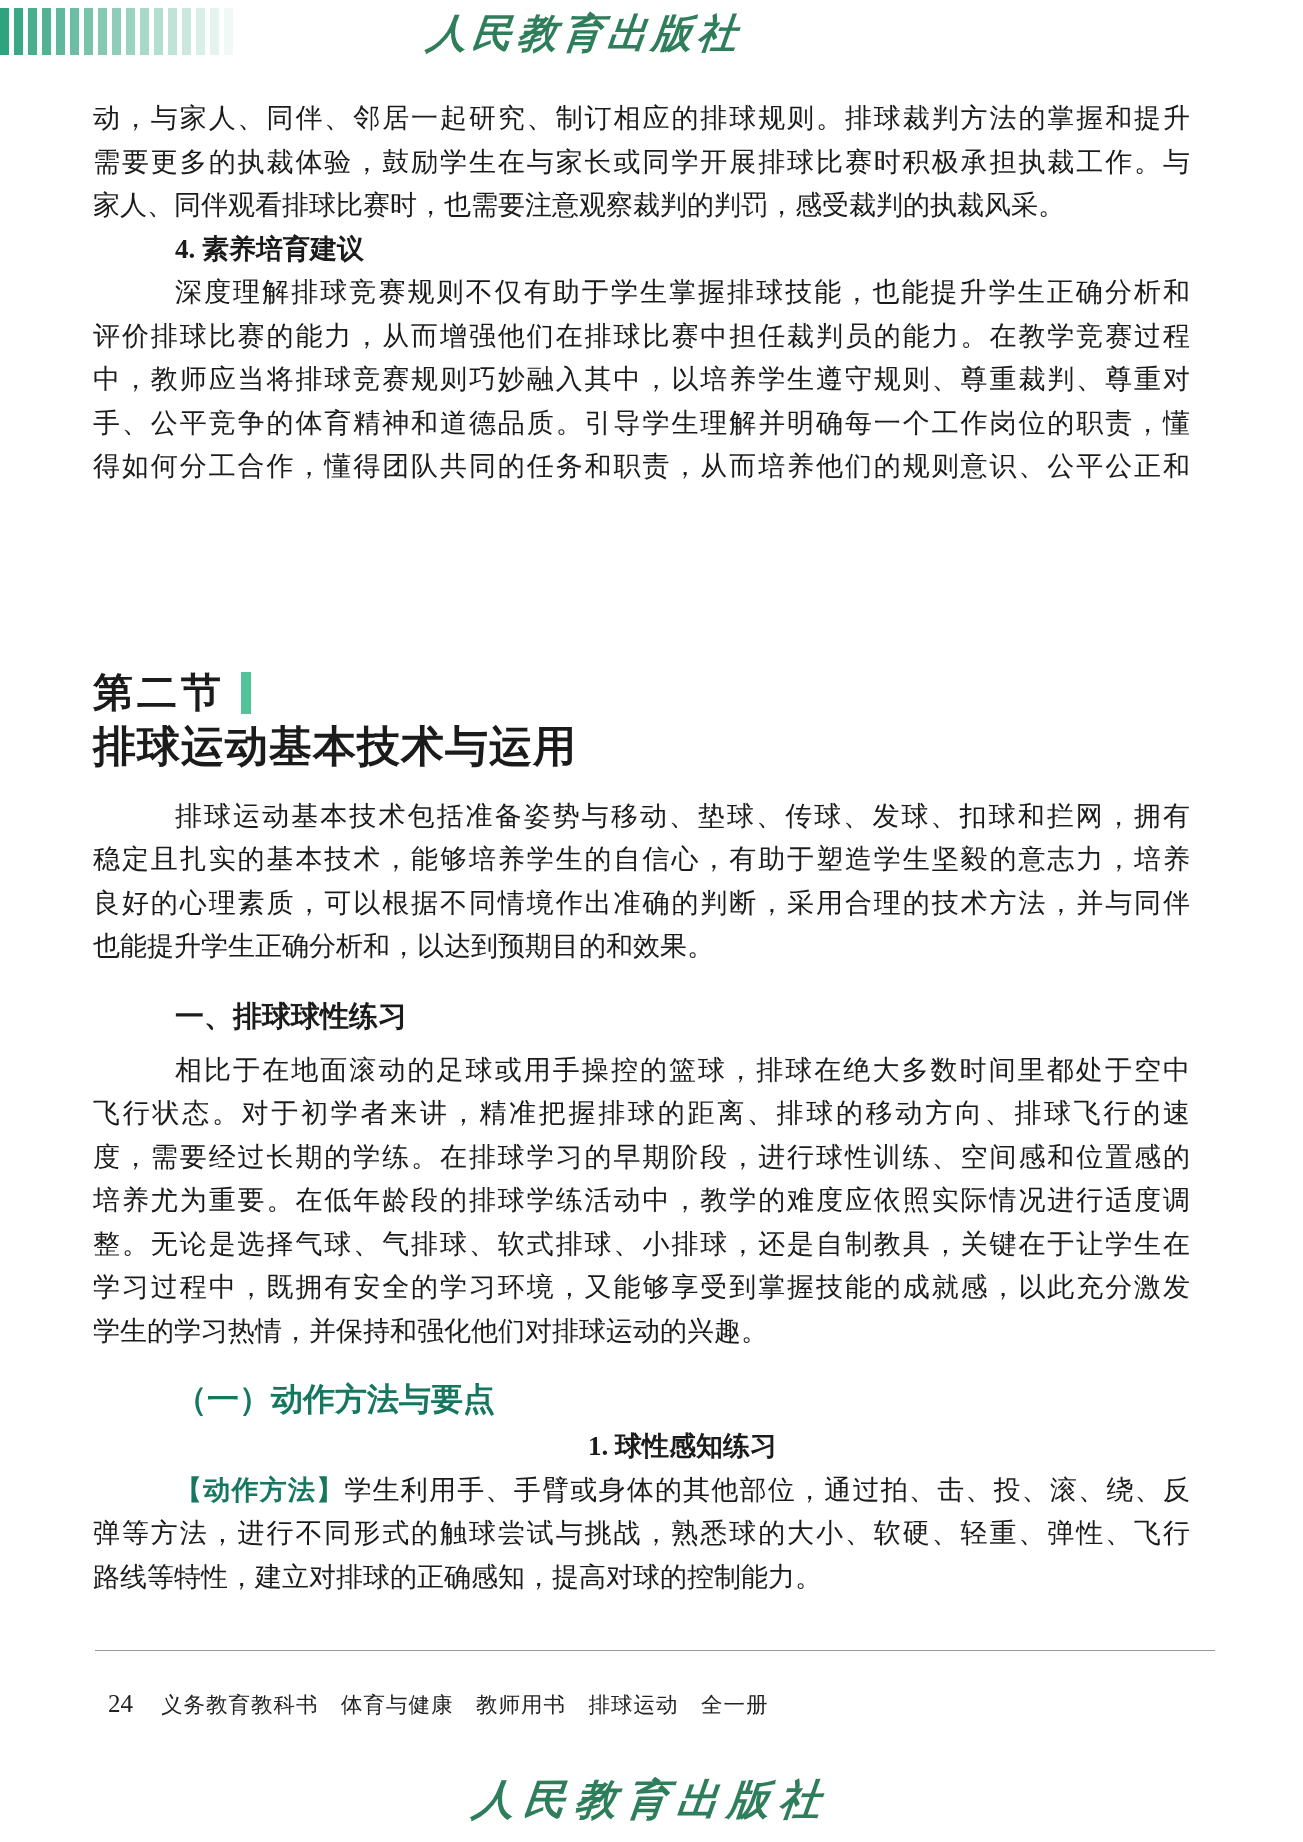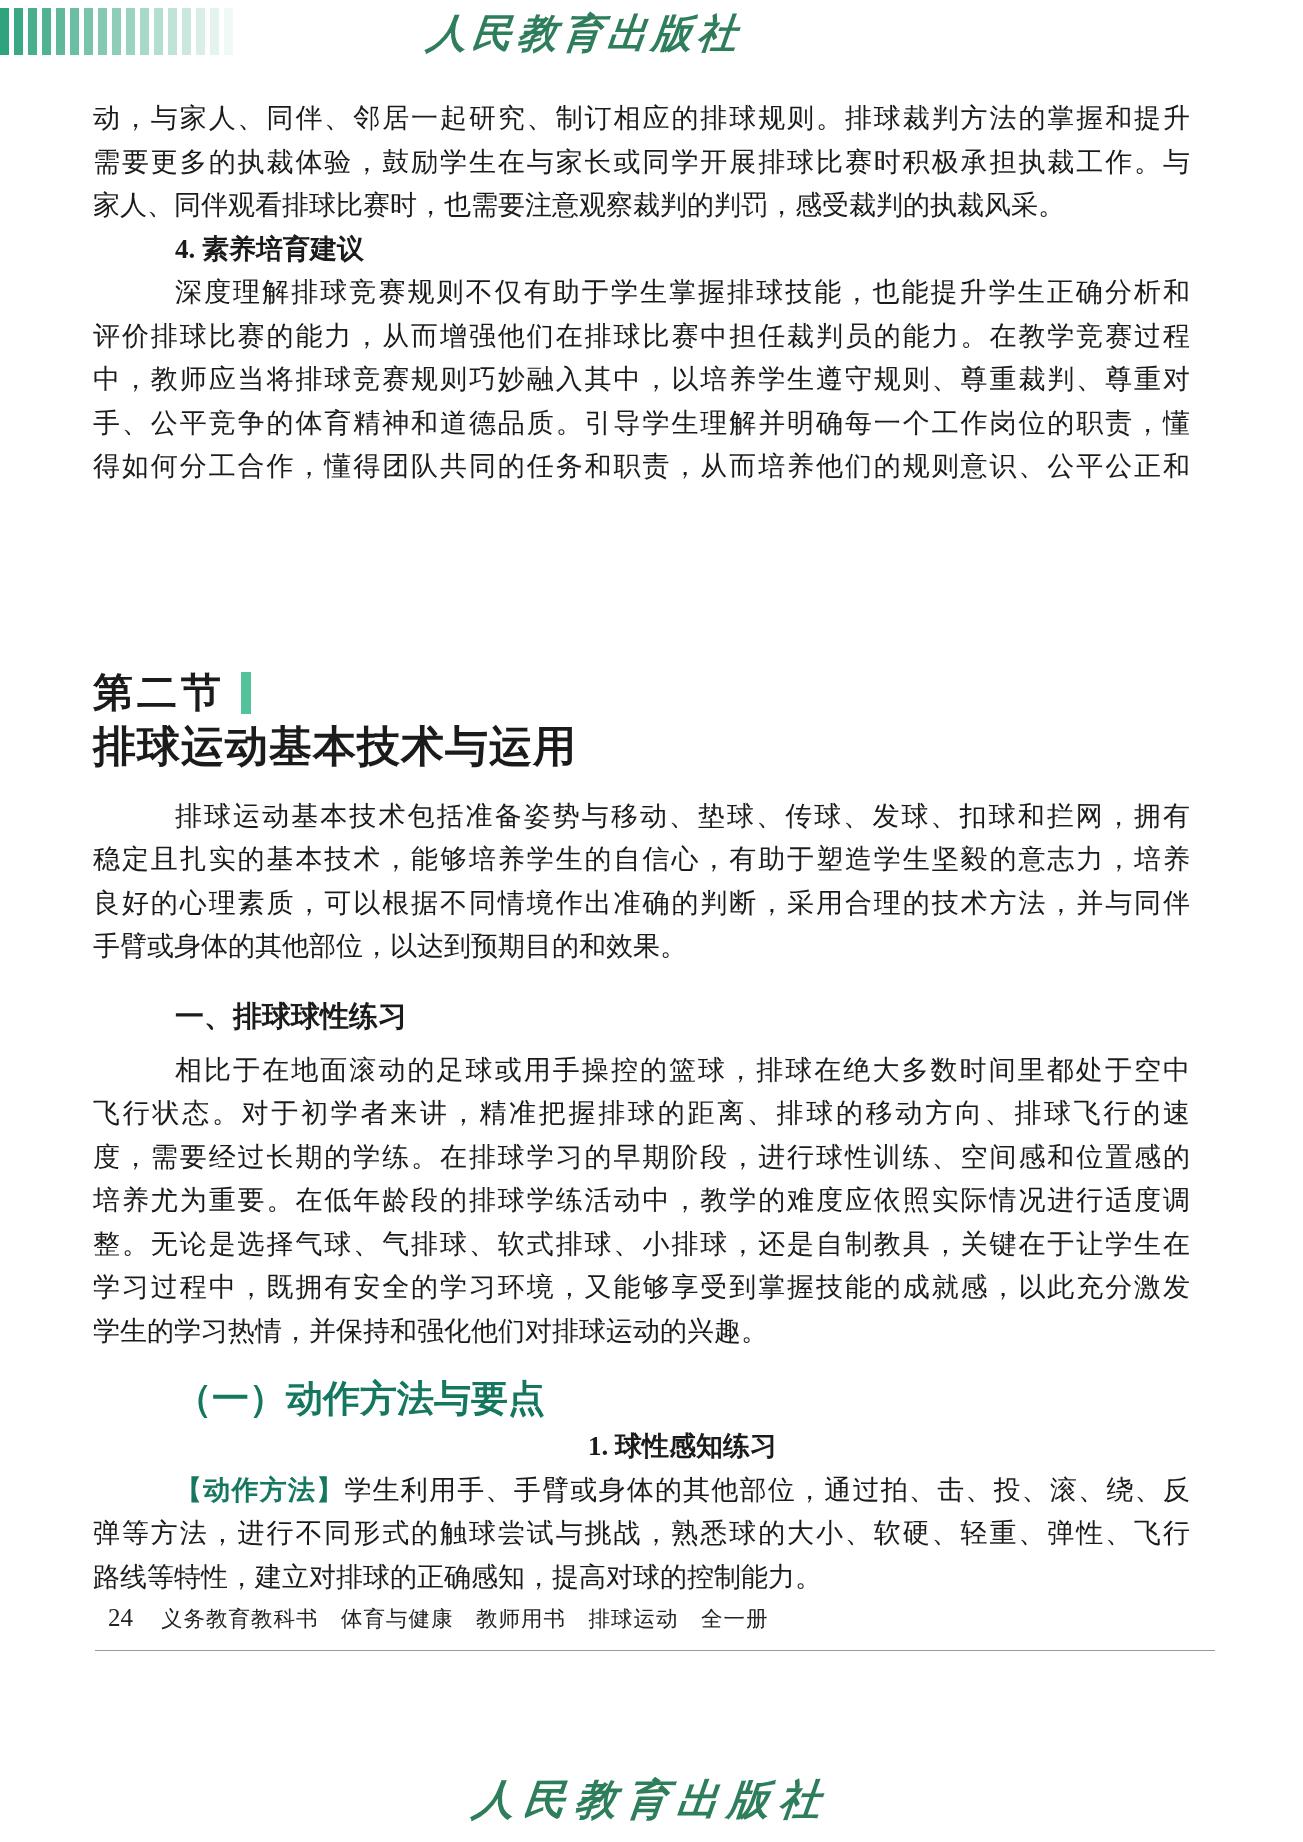--- a/index.html
+++ b/index.html
@@ -57,21 +57,21 @@
   }
   .h-num{ 
     font-size:27px;line-height:43.5px;font-weight:700;padding-left:82px;margin-top:4px;text-align:center;
   }
   .h-sans{ 
     font-family:Liberation Mono, monospace;
     font-size:29px;line-height:44px;font-weight:700;padding-left:82px;margin-top:28px;
   }
   .h-green{ 
     color:var(--green-heading);
-    font-size:37px;line-height:44px;font-weight:700;padding-left:82px;margin-top:24px;
+    font-size:32px;line-height:44px;font-weight:700;padding-left:82px;margin-top:24px;
   }
 
   .section-head{margin-top:180px;}
   .section-label-row{display:flex;align-items:center;line-height:48px;height:48px;}
   .section-label{
     font-size:40px;font-weight:700;letter-spacing:4px;
   }
   .accent-bar{
     display:inline-block;width:10px;height:42px;background:var(--accent);margin-left:16px;
   }
@@ -80,21 +80,21 @@
   }
 
   .p3{margin-top:22px;}
   .p4{margin-top:8px;}
 
   
   .footer-rule{
     position:absolute;top:1650px;left:95px;width:1120px;height:1px;background:#9a9a9a;
   }
   .footer{
-    position:absolute;top:1604px;left:108px;
+    position:absolute;top:1690px;left:108px;
     display:flex;align-items:baseline;gap:28px;
   }
   .page-num{font-size:25px;color:#222;}
   .book-info{font-size:21.5px;color:#222;letter-spacing:1px;}
 </style>
 </head>
 <body>
 
 <div class="page">
 
@@ -143,21 +143,21 @@
         <span class="section-label">第二节</span>
         <span class="accent-bar"></span>
       </div>
       <div class="section-title">排球运动基本技术与运用</div>
     </div>
 
     <div class="para p3">
         <div class="line indent">排球运动基本技术包括准备姿势与移动、垫球、传球、发球、扣球和拦网，拥有</div>
         <div class="line">稳定且扎实的基本技术，能够培养学生的自信心，有助于塑造学生坚毅的意志力，培养</div>
         <div class="line">良好的心理素质，可以根据不同情境作出准确的判断，采用合理的技术方法，并与同伴</div>
-        <div class="line last">手臂或身体的其他部位，以达到预期目的和效果。</div>
+        <div class="line last">也能提升学生正确分析和，以达到预期目的和效果。</div>
       </div>
 
     <div class="h-sans">一、排球球性练习</div>
 
     <div class="para p4">
         <div class="line indent">相比于在地面滚动的足球或用手操控的篮球，排球在绝大多数时间里都处于空中</div>
         <div class="line">飞行状态。对于初学者来讲，精准把握排球的距离、排球的移动方向、排球飞行的速</div>
         <div class="line">度，需要经过长期的学练。在排球学习的早期阶段，进行球性训练、空间感和位置感的</div>
         <div class="line">培养尤为重要。在低年龄段的排球学练活动中，教学的难度应依照实际情况进行适度调</div>
         <div class="line">整。无论是选择气球、气排球、软式排球、小排球，还是自制教具，关键在于让学生在</div>

